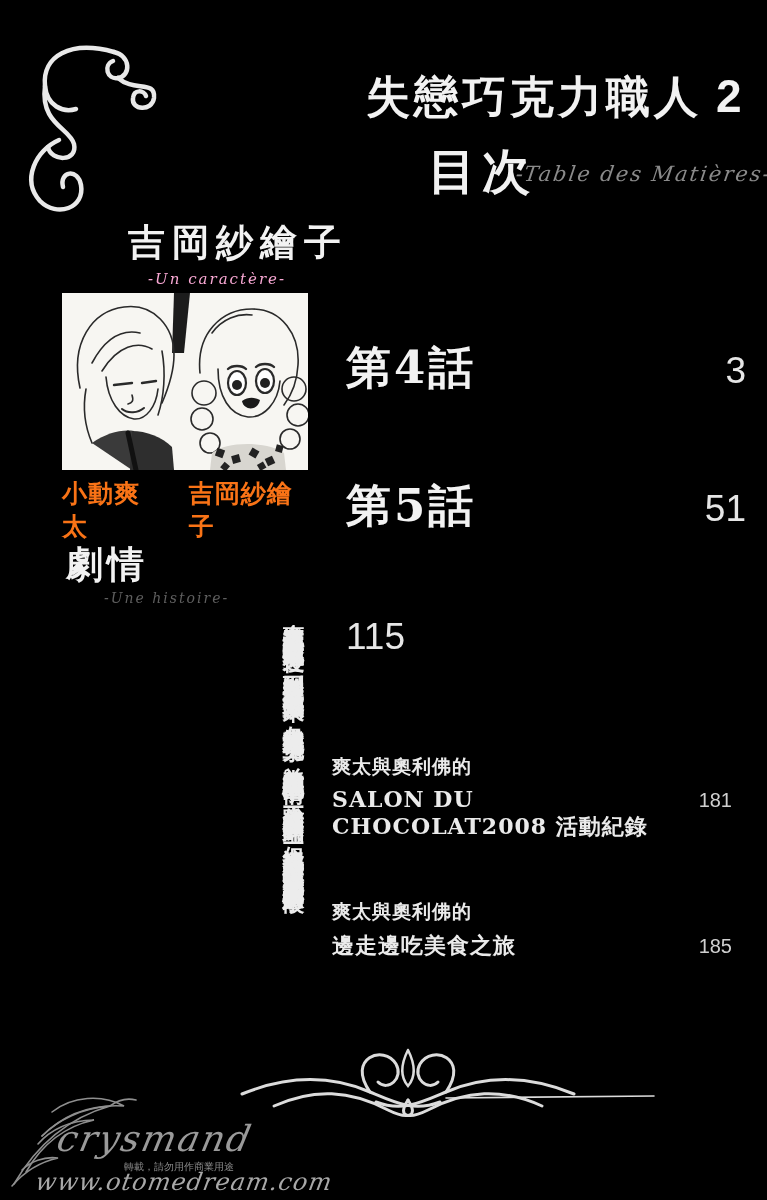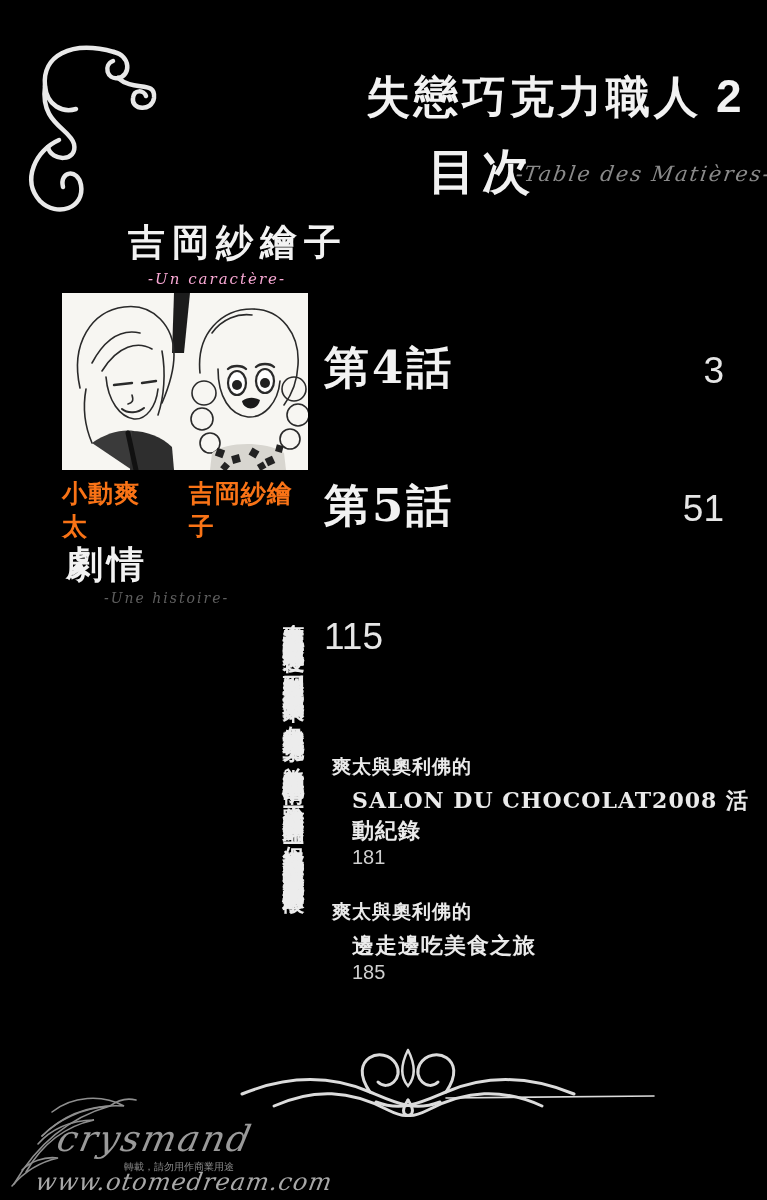--- a/index.html
+++ b/index.html
@@ -21,28 +21,28 @@
   .story-sub{left:72px;top:590px;font-size:14px;font-style:italic;color:#5f5f5f;letter-spacing:2px;margin-left:32px;}
   
   .portrait{left:62px;top:293px;width:246px;height:177px;background:#f7f6f2;}
   .names{left:62px;top:477px;width:250px;display:flex;gap:28px;
     font-family:"Liberation Sans",sans-serif;font-weight:bold;font-size:25px;letter-spacing:1px;color:#f97316;}
   
   .synopsis{top:606px;left:40px;width:275px;height:468px;
     writing-mode:vertical-rl;font-family:"Liberation Sans",sans-serif;
     font-size:21.5px;line-height:45.5px;letter-spacing:1.5px;color:#ececec;font-weight:bold;}
   
-  .chapter-row{left:324px;width:400px;height:56px;display:flex;align-items:baseline;justify-content:space-between;}
+  .chapter-row{left:346px;width:400px;height:56px;display:flex;align-items:baseline;justify-content:space-between;}
   .chapter-label{font-size:45px;font-weight:bold;letter-spacing:3px;}
   .chapter-page{font-family:"Liberation Sans",sans-serif;font-weight:300;font-size:37px;color:#e6e6e6;}
   .row1{top:338px;} .row2{top:476px;gap:24px;} .row3{top:616px;}
   
   .extra{left:332px;width:400px;font-family:"Liberation Sans",sans-serif;color:#eaeaea;}
   .extra .l1{font-size:19px;font-weight:bold;letter-spacing:1px;margin-bottom:6px;}
-  .extra .l2row{display:flex;justify-content:space-between;align-items:baseline;flex-direction:column;}
+  .extra .l2row{display:flex;justify-content:space-between;align-items:baseline;}
   .extra .l2{font-family:"DejaVu Serif",serif;font-size:22px;font-weight:bold;letter-spacing:1px;}
   .extra .pg{font-weight:400;font-size:20px;color:#cfcfcf;margin-left:20px;}
   .extra1{top:754px;} .extra2{top:899px;}
   
   .wm{color:#9a9a9a;}
   .wm-name{left:58px;top:1118px;font-size:36px;font-style:italic;letter-spacing:2px;transform:skewX(-12deg);}
   .wm-tag{left:88px;top:1160px;font-size:10px;color:#8a8a8a;font-family:"Liberation Sans",sans-serif;padding-left:36px;}
   .wm-url{left:36px;top:1168px;font-size:24px;font-style:italic;letter-spacing:1px;transform:skewX(-10deg);color:#a8a8a8;}
 </style>
 </head>

